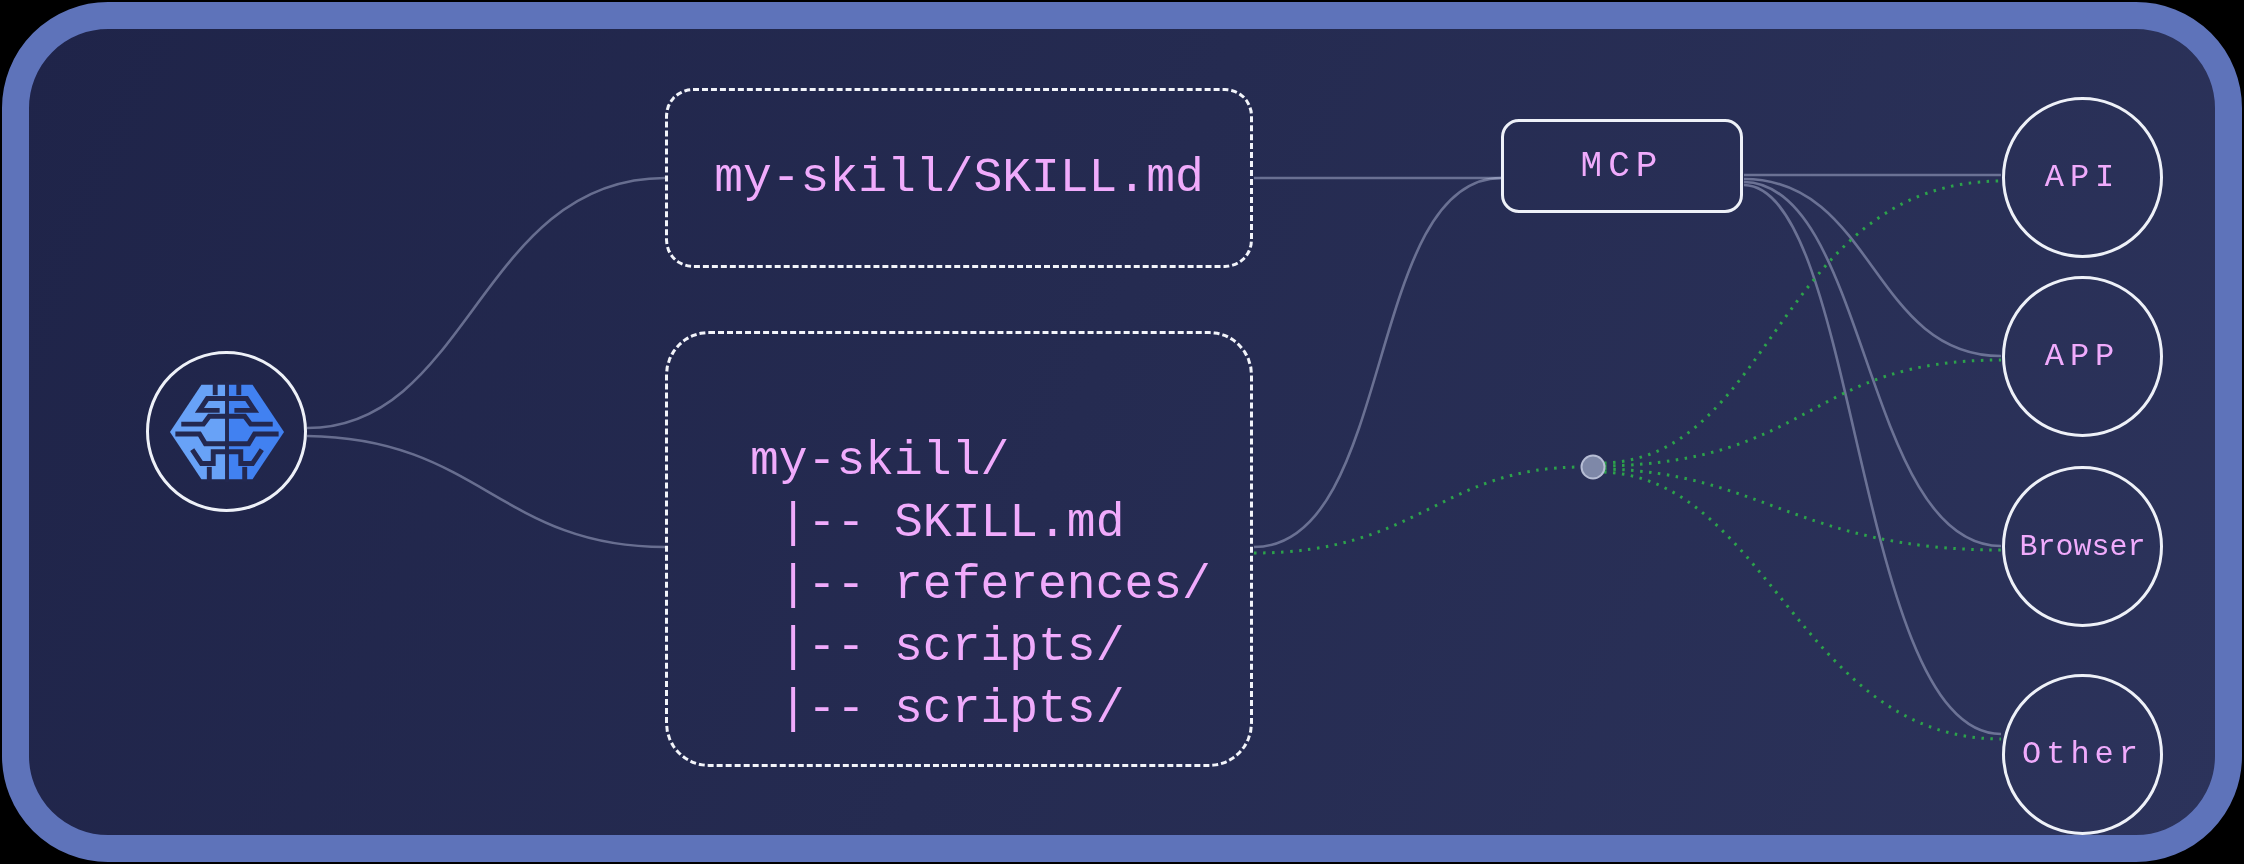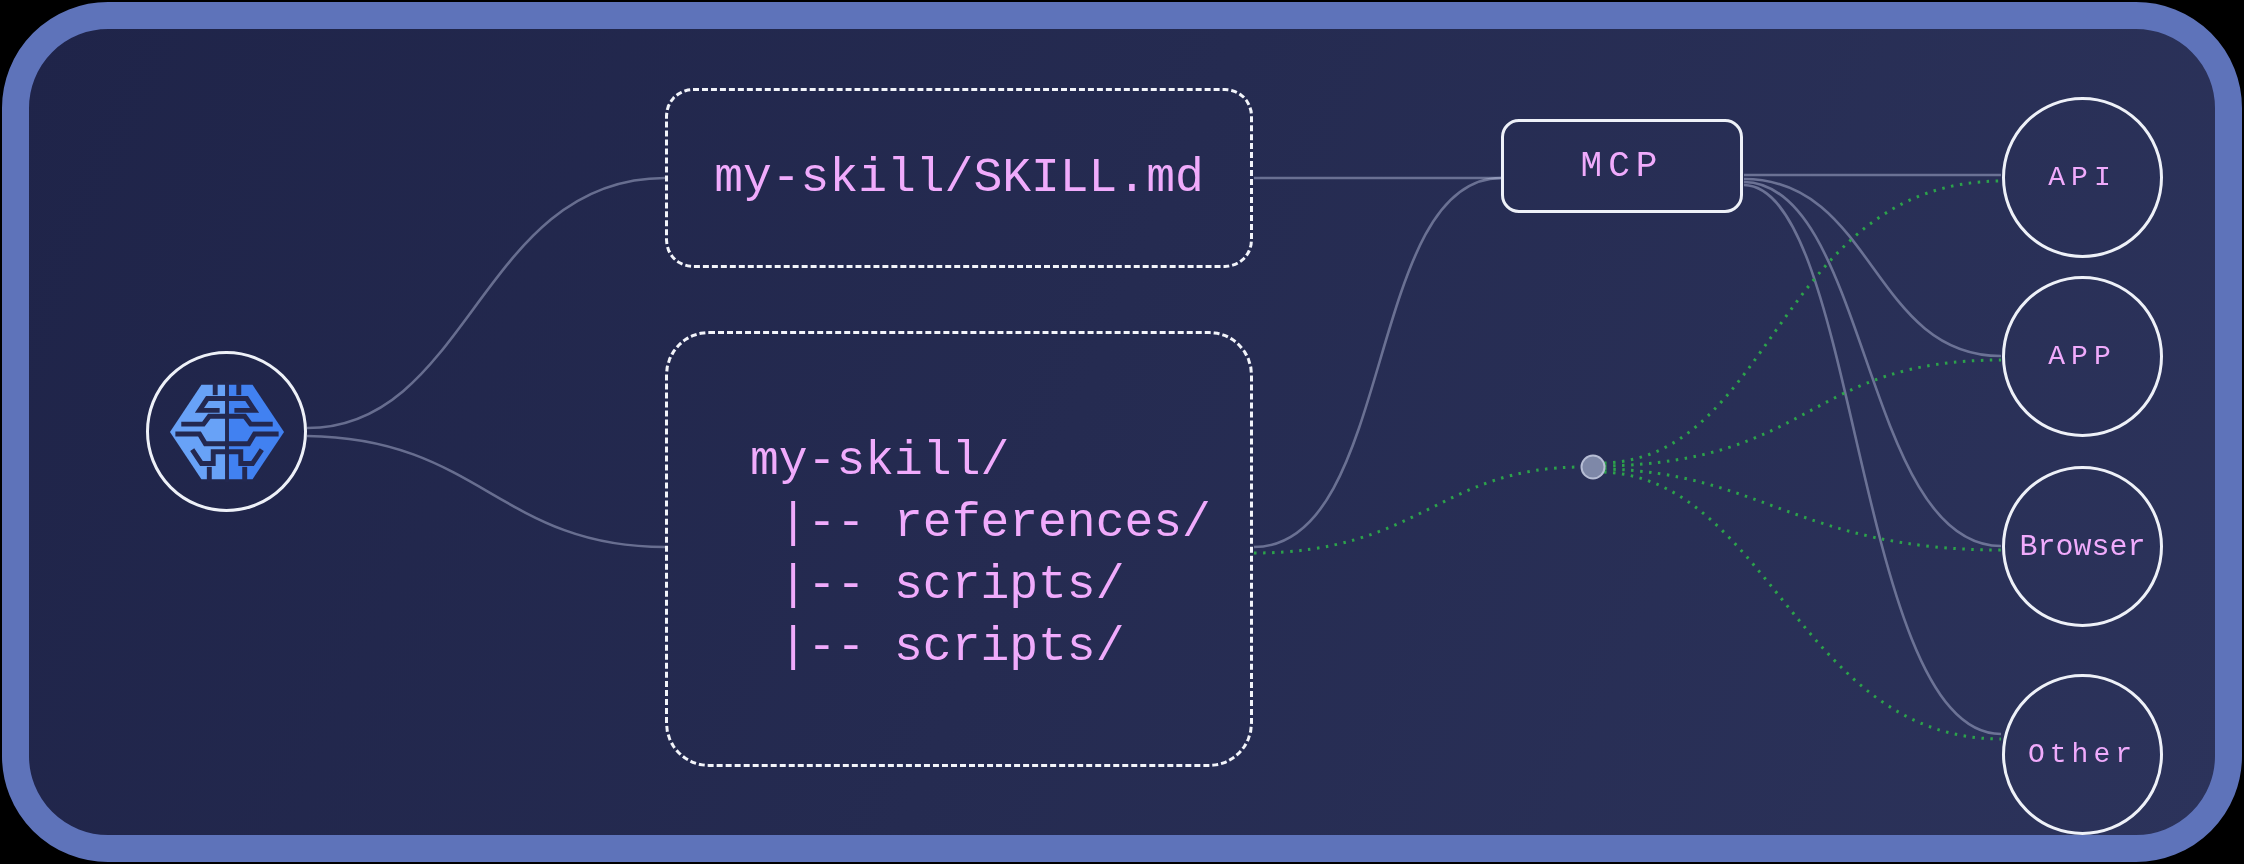--- a/index.html
+++ b/index.html
@@ -69,21 +69,21 @@
     white-space: pre;
   }
   .mcp-box {
     left: 1501px; top: 119px;
     width: 242px; height: 94px;
     border: 3px solid #eef1f8;
     border-radius: 18px;
     font-size: 36px;
     letter-spacing: 6px;
   }
-  .endpoint { left: 2002px; font-size: 28px; }
+  .endpoint { left: 2002px; font-size: 32px; }
   .endpoint-api     { top: 97px;  letter-spacing: 6px; }
   .endpoint-app     { top: 276px; letter-spacing: 6px; }
   .endpoint-browser { top: 466px; font-size: 30px; letter-spacing: 0; }
   .endpoint-other   { top: 674px; letter-spacing: 5px; }
   .brain-svg { display: block; }
 </style>
 </head>
 <body>
 
 <div id="stage">
@@ -132,20 +132,21 @@
       </g>
     </svg>
   </div>
 
   <div class="node dashed-box skill-file-box">
     <span>my-skill/SKILL.md</span>
   </div>
 
   <div class="node dashed-box skill-tree-box">
     <div class="tree-line">my-skill/</div>
+    <div class="tree-line"> |-- SKILL.md</div>
     <div class="tree-line"> |-- references/</div>
     <div class="tree-line"> |-- scripts/</div>
     <div class="tree-line"> |-- scripts/</div>
   </div>
 
   <div class="node mcp-box">
     <span>MCP</span>
   </div>
 
   <div class="node circle-node endpoint endpoint-api">

